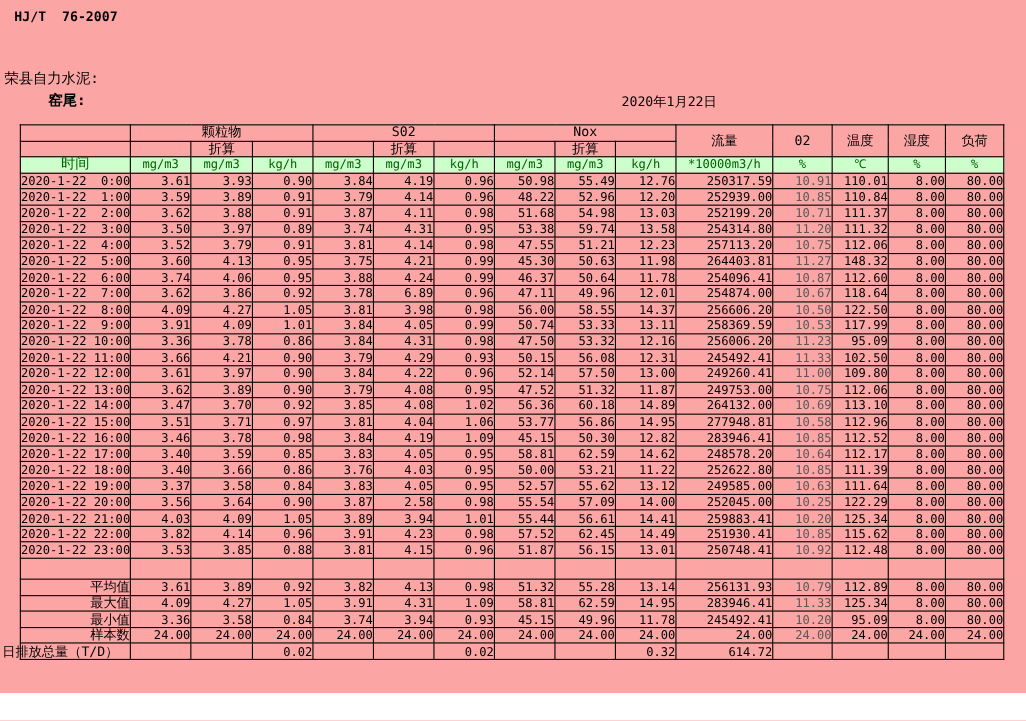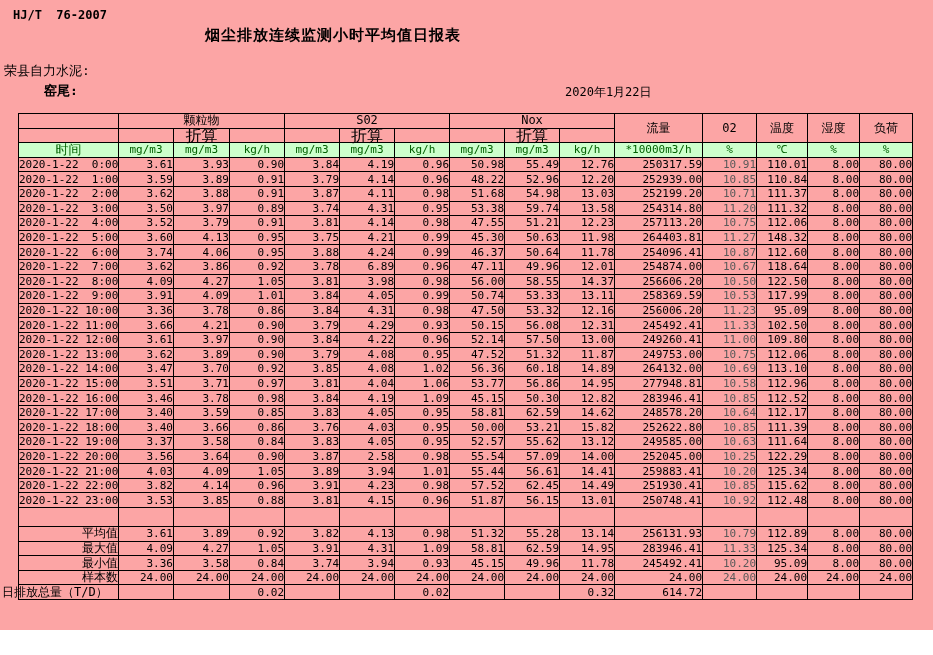--- a/index.html
+++ b/index.html
@@ -24,21 +24,21 @@
     position:absolute;left:18px;top:113px;
     border-collapse:collapse;table-layout:fixed;width:894px;
     font-size:11px;
   }
   table.report td,table.report th{
     border:1px solid var(--border);
     height:13.6px;line-height:13px;padding:0;
     font-weight:normal;overflow:visible;
   }
   th.group{font-size:12px;text-align:center;}
-  th.conv{font-size:16px;text-align:center;}
+  th.conv{font-size:12px;text-align:center;}
   tr.units td{
     background:var(--header-bg);color:var(--header-text);
     text-align:center;font-size:11px;
   }
   tr.units td.time-h{font-size:13px;}
   td.time{text-align:right;padding-right:4px;white-space:pre;}
   td.num{text-align:right;padding-right:8px;}
   td.flow{text-align:right;padding-right:12px;}
   td.o2{color:var(--o2-text);}
   tr.sep td{height:18px;}
@@ -47,21 +47,20 @@
   .footer-note{left:10px;top:618px;font-size:12px;}
   .footer-report{left:10px;top:637px;font-size:13px;}
   .footer-unit{left:205px;top:637px;font-size:13px;margin-top:40px;}
 </style>
 </head>
 <body>
 
 <div class="page">
 
   <div class="abs standard">HJ/T  76-2007</div>
-  <div class="abs title">烟尘排放连续监测小时平均值日报表</div>
   <div class="abs company">荣县自力水泥:</div>
   <div class="abs location">窑尾:</div>
   <div class="abs date">2020年1月22日</div>
 
   <table class="report">
     <colgroup>
       <col style="width:100px">
       <col style="width:55px">
         <col style="width:56px">
         <col style="width:55px">
@@ -429,21 +428,21 @@
         <tr>
           <td class="time">2020-1-22 18:00</td>
           <td class="num">3.40</td>
           <td class="num">3.66</td>
           <td class="num">0.86</td>
           <td class="num">3.76</td>
           <td class="num">4.03</td>
           <td class="num">0.95</td>
           <td class="num">50.00</td>
           <td class="num">53.21</td>
-          <td class="num">15.82</td>
+          <td class="num">11.22</td>
           <td class="num flow">252622.80</td>
           <td class="num o2">10.85</td>
           <td class="num">111.39</td>
           <td class="num">8.00</td>
           <td class="num">80.00</td>
         </tr>
         <tr>
           <td class="time">2020-1-22 19:00</td>
           <td class="num">3.37</td>
           <td class="num">3.58</td>

